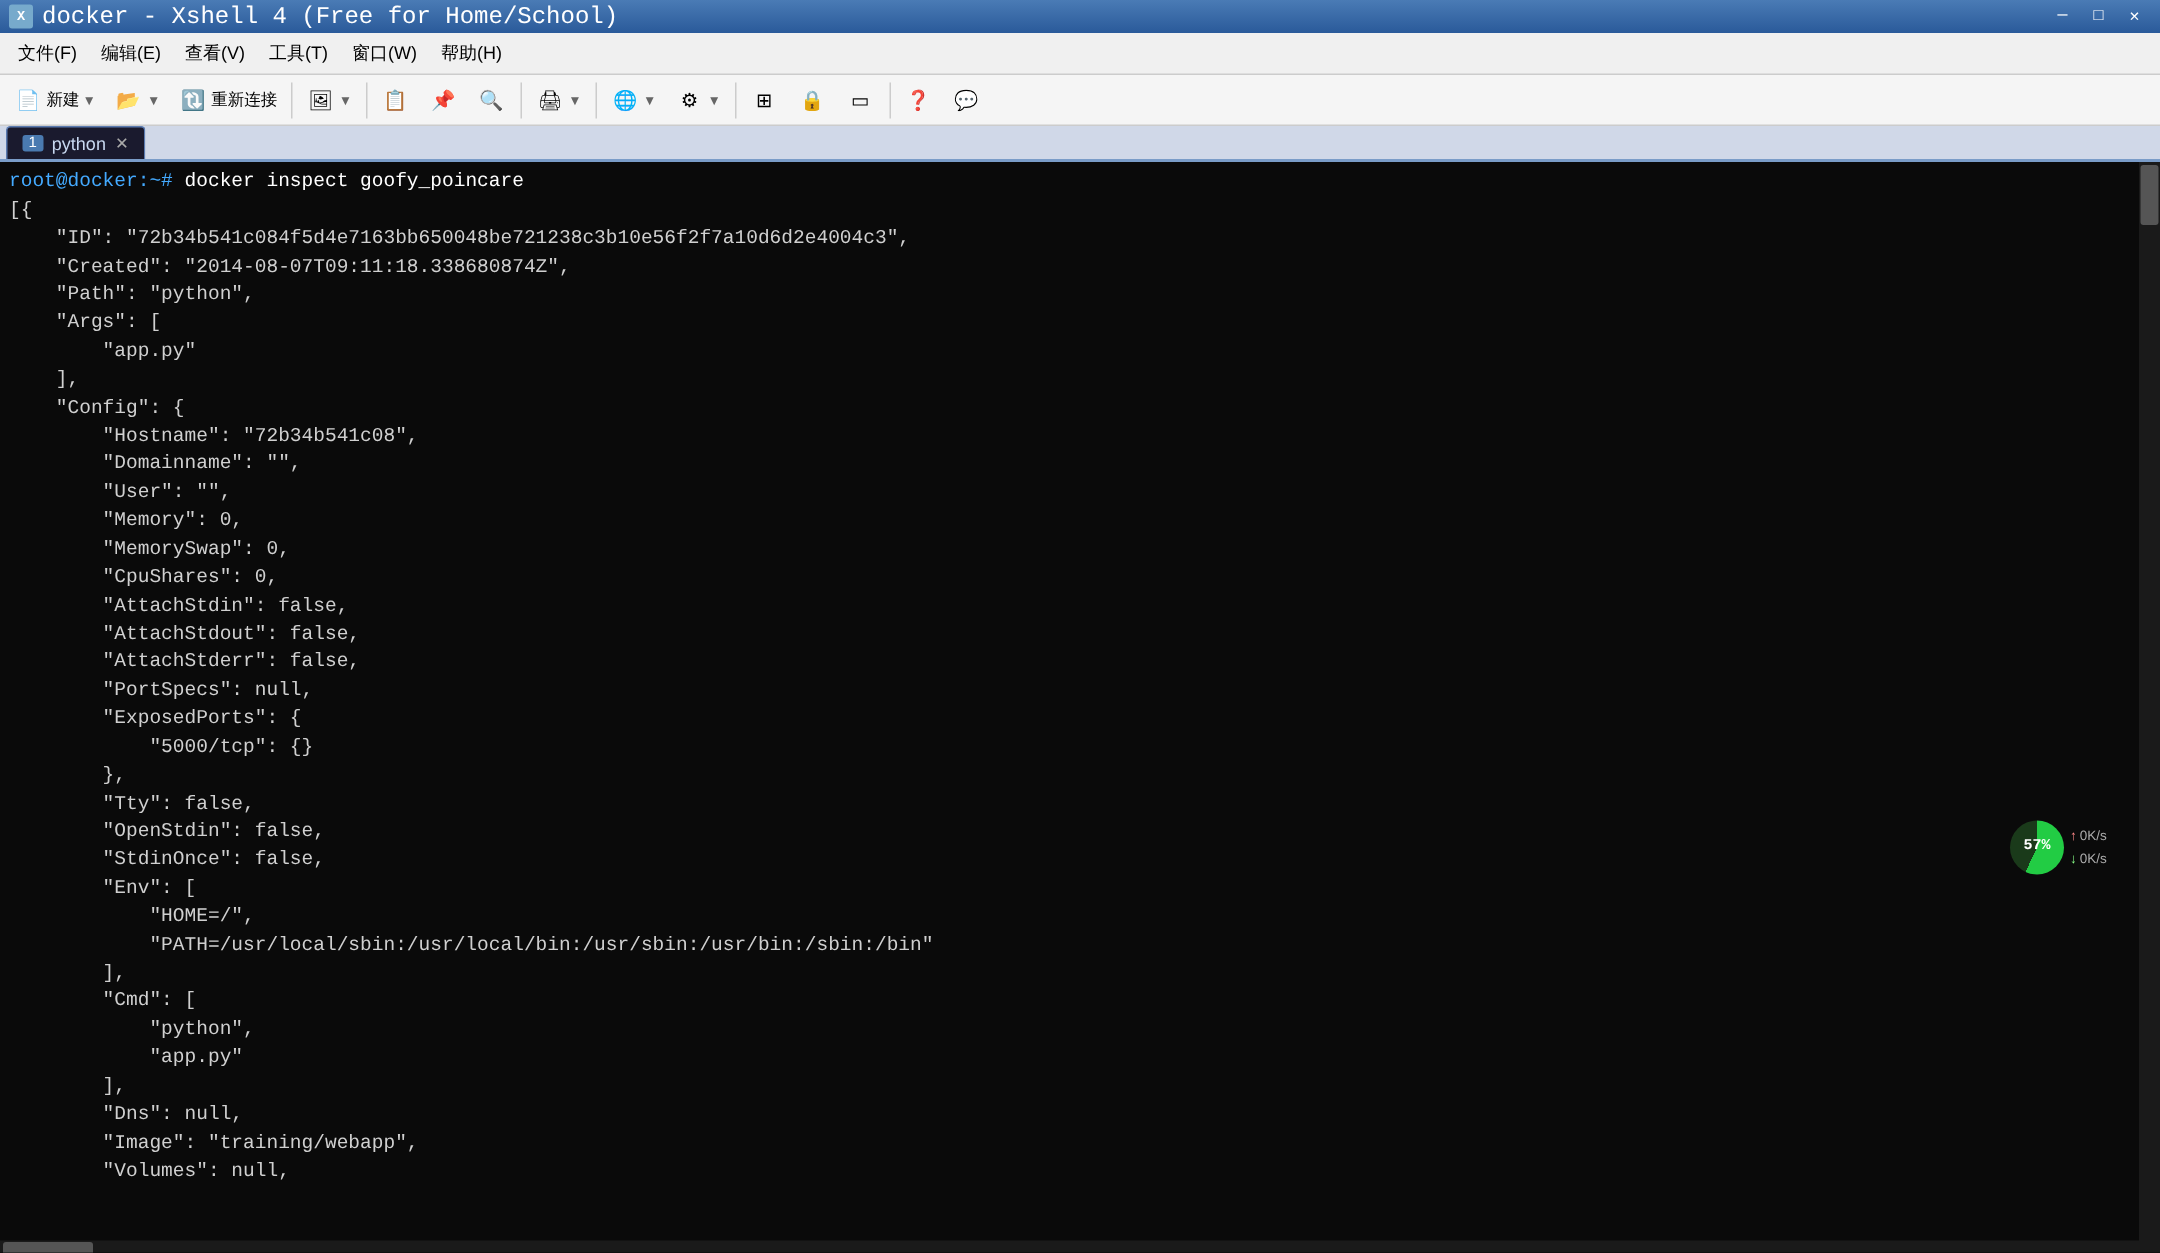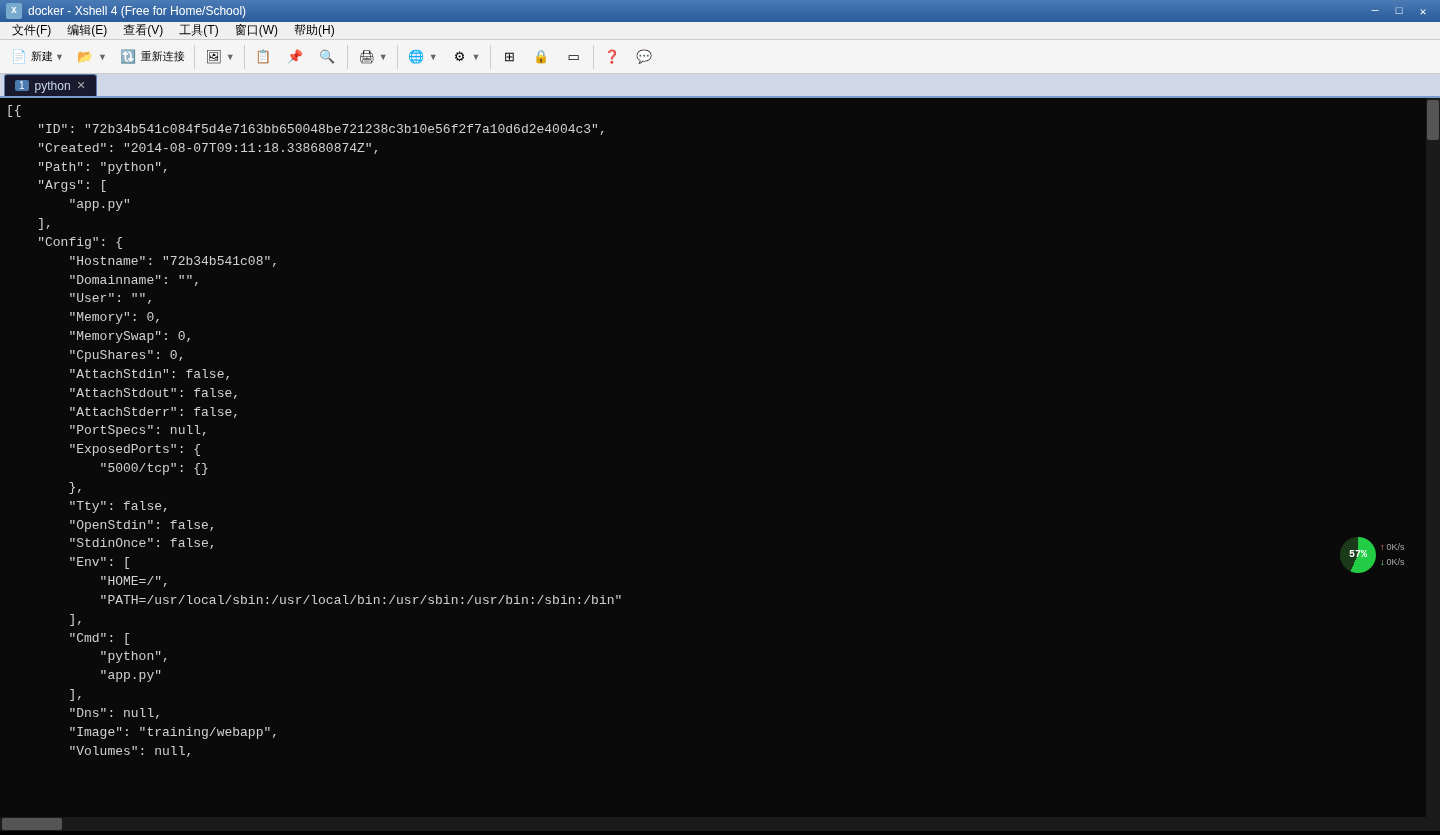--- a/index.html
+++ b/index.html
@@ -23,40 +23,40 @@
     }
     #titlebar-icon {
       width: 16px; height: 16px;
       background: #7ac;
       border-radius: 2px;
       display: flex; align-items: center; justify-content: center;
       font-size: 9px; color: #fff; font-weight: bold;
     }
     #titlebar-title {
       color: #fff;
-      font-family: Liberation Sans, sans-serif;
-      font-size: 12px;
+      font-family: Liberation Mono, monospace;
+      font-size: 16px;
       text-align: right;
     }
     #titlebar-controls {
       display: flex;
       gap: 2px;
     }
     .titlebar-btn {
       width: 22px; height: 16px;
       display: flex; align-items: center; justify-content: center;
       font-size: 11px; color: #fff;
       cursor: pointer;
       border-radius: 2px;
     }
 
     
     #menubar {
       width: 100%;
-      height: 18px;
+      height: 28px;
       background: #f0f0f0;
       display: flex;
       align-items: center;
       padding: 0 4px;
       border-bottom: 1px solid #ccc;
     }
     .menu-item {
       font-family: Arial, sans-serif;
       font-size: 12px;
       padding: 2px 8px;
@@ -312,20 +312,21 @@
 
 <div id="tabbar">
   <div class="tab">
     <span class="tab-num">1</span>
     <span>python</span>
     <span class="tab-close">✕</span>
   </div>
 </div>
 
 <div id="terminal">
+  <div class="line"><span class="prompt">root@docker:~#</span><span class="cmd"> docker inspect goofy_poincare</span></div>
   <div id="terminal-output">
       <div class="line">[{</div>
       <div class="line">    "ID": "72b34b541c084f5d4e7163bb650048be721238c3b10e56f2f7a10d6d2e4004c3",</div>
       <div class="line">    "Created": "2014-08-07T09:11:18.338680874Z",</div>
       <div class="line">    "Path": "python",</div>
       <div class="line">    "Args": [</div>
       <div class="line">        "app.py"</div>
       <div class="line">    ],</div>
       <div class="line">    "Config": {</div>
       <div class="line">        "Hostname": "72b34b541c08",</div>

